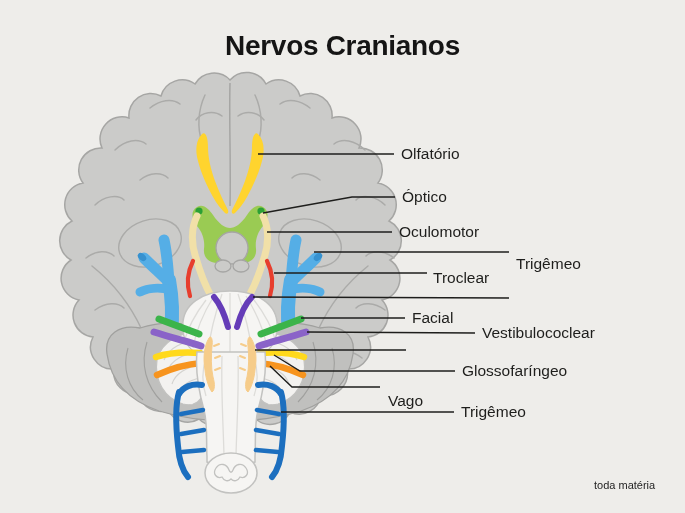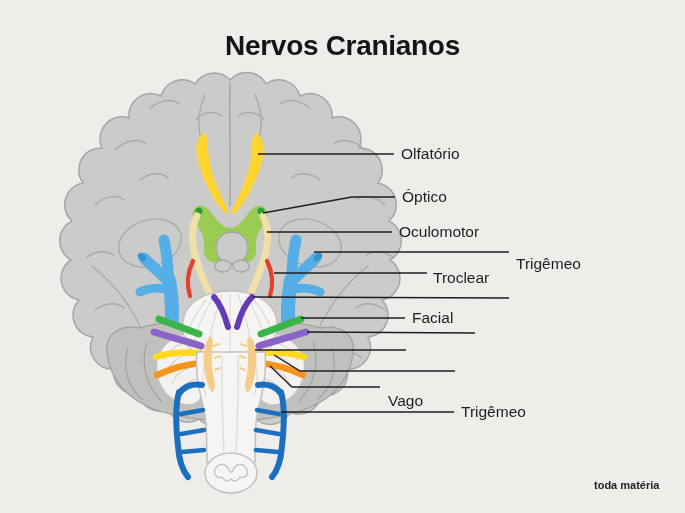--- a/index.html
+++ b/index.html
@@ -20,21 +20,21 @@
   .nerve-label{
     position:absolute;
     transform:translateY(-50%);
     white-space:nowrap;
     font-size:15.5px;font-weight:400;
     color:#1E1E1C;
   }
   .watermark{
     position:absolute;left:594px;top:485px;
     transform:translateY(-50%);
-    font-size:11px;font-weight:700;color:#242424;
+    font-size:11px;font-weight:400;color:#242424;
     white-space:nowrap;
   }
 </style>
 </head>
 <body>
 
 <div class="canvas">
 
   <svg class="art" viewBox="0 0 685 513">
 
@@ -234,17 +234,19 @@
   </svg>
 
   <div class="page-title">Nervos Cranianos</div>
 
   <div class="nerve-label" style="left:401px;top:154px">Olfatório</div>
   <div class="nerve-label" style="left:402px;top:197px">Óptico</div>
   <div class="nerve-label" style="left:399px;top:232px">Oculomotor</div>
   <div class="nerve-label" style="left:516px;top:264px">Trigêmeo</div>
   <div class="nerve-label" style="left:433px;top:278px">Troclear</div>
   <div class="nerve-label" style="left:412px;top:318px">Facial</div>
+  <div class="nerve-label" style="left:482px;top:333px">Vestibulococlear</div>
+  <div class="nerve-label" style="left:462px;top:371px">Glossofaríngeo</div>
   <div class="nerve-label" style="left:388px;top:401px">Vago</div>
   <div class="nerve-label" style="left:461px;top:412px">Trigêmeo</div>
 
   <div class="watermark">toda matéria</div>
 </div>
 
 </body></html>

